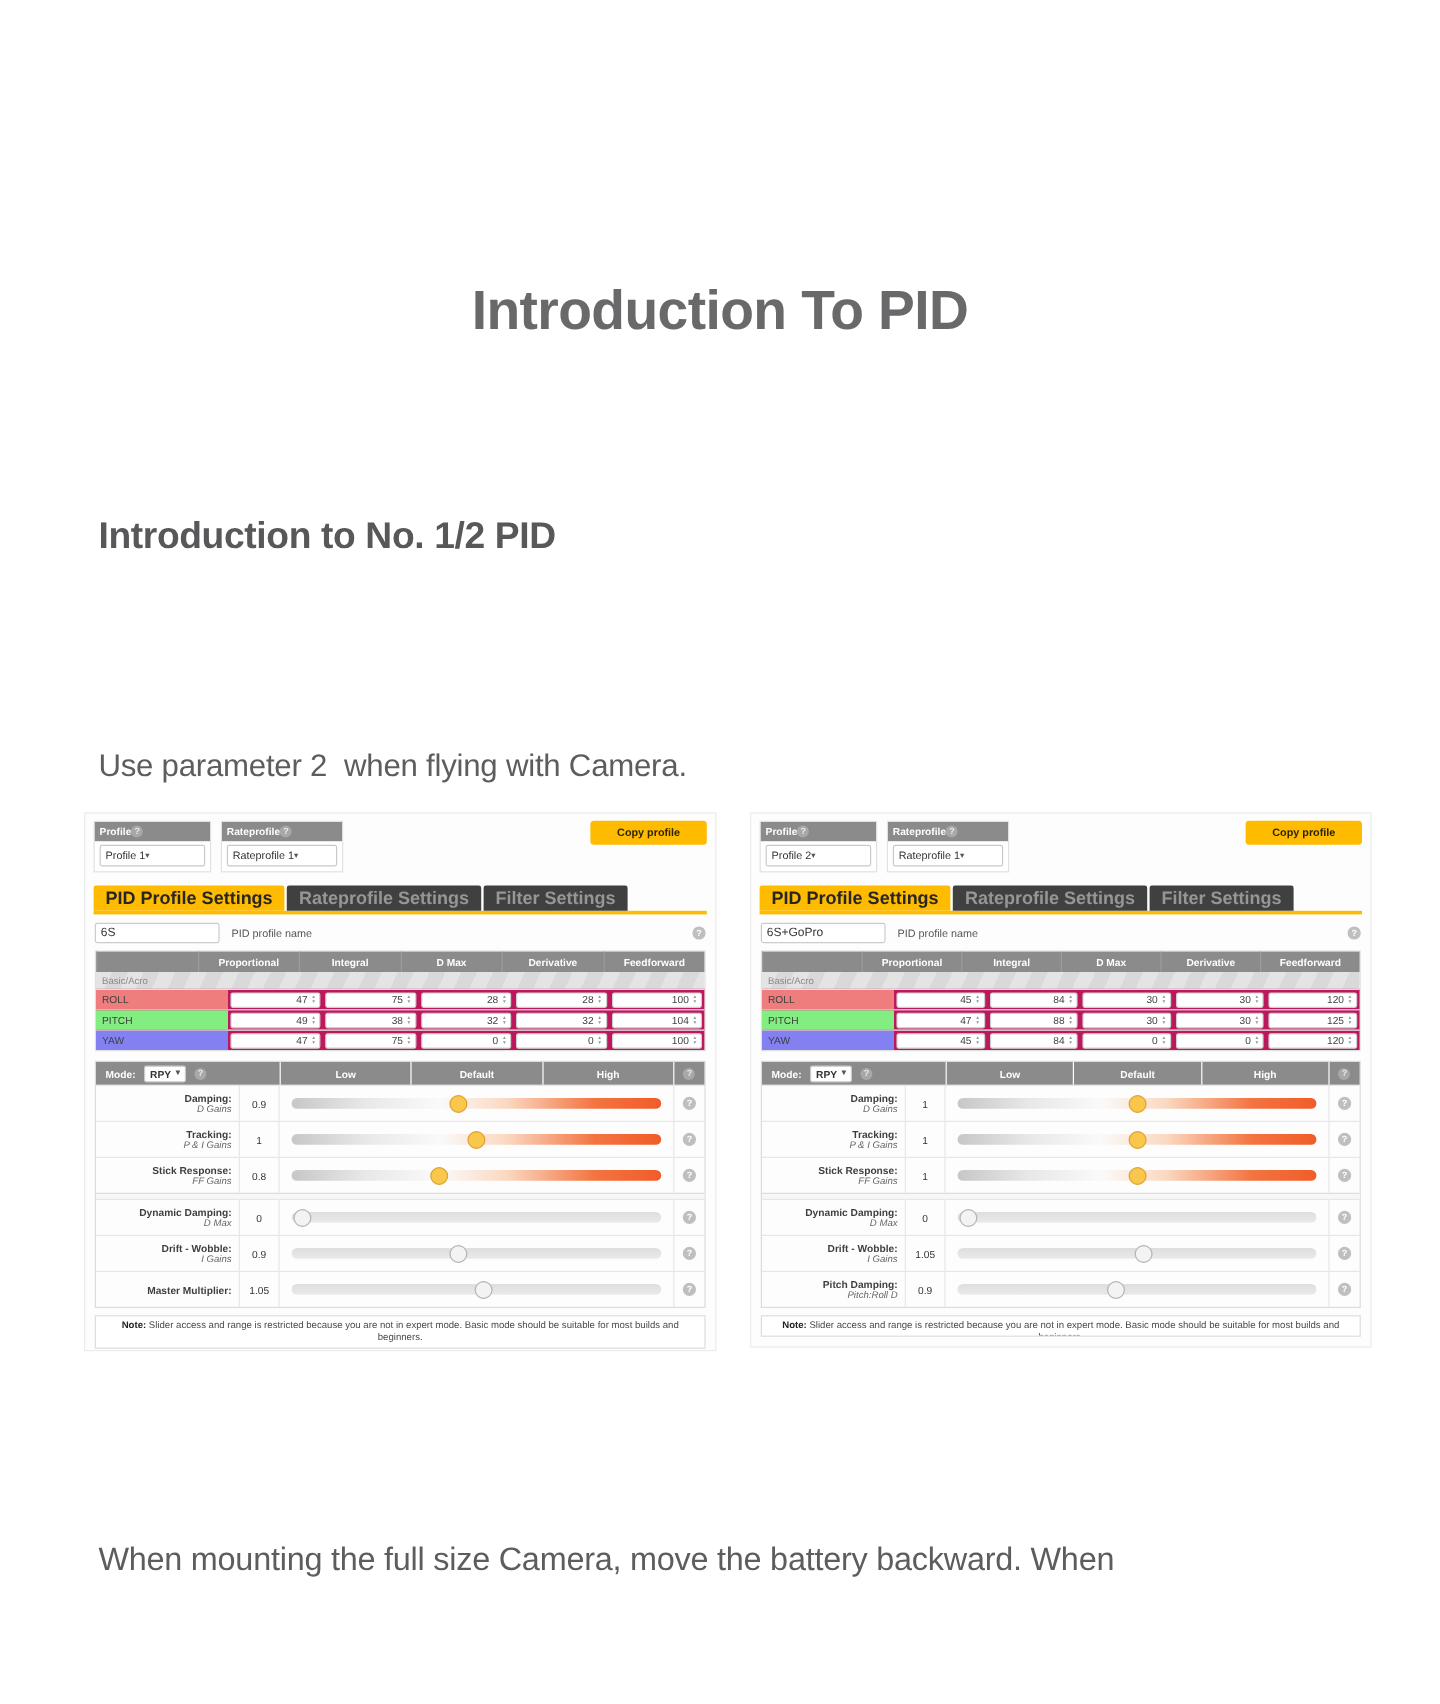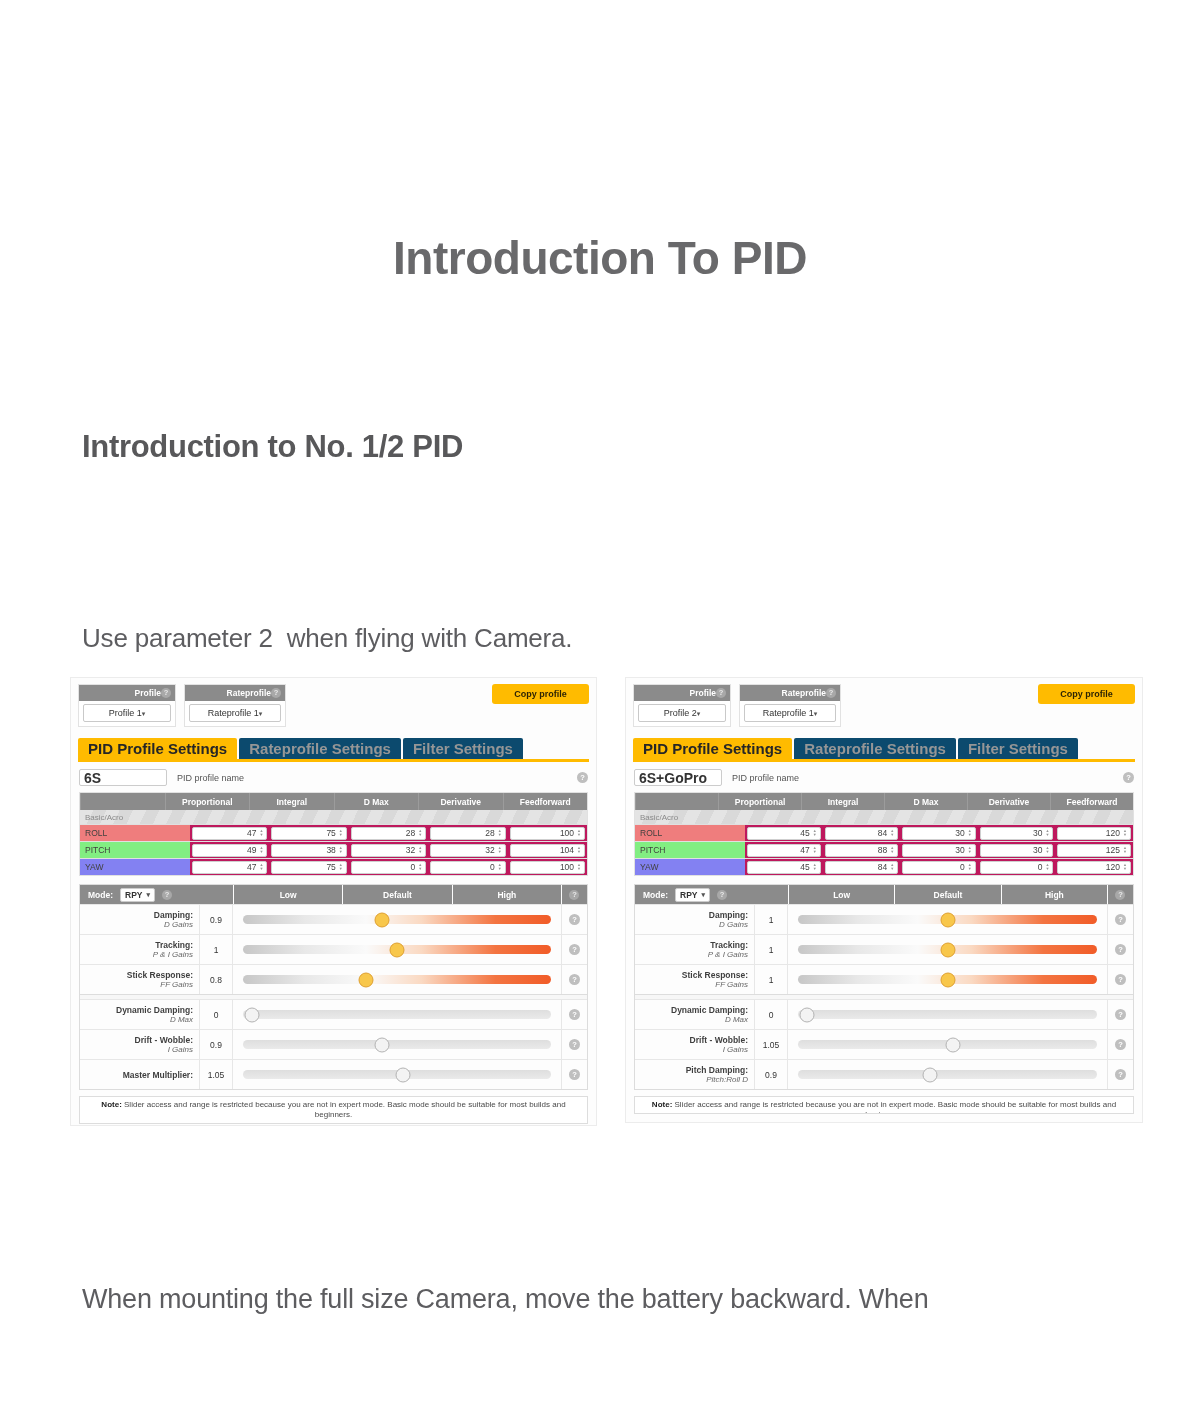--- a/index.html
+++ b/index.html
@@ -37,26 +37,26 @@
     border:1px solid #ececec; padding:6px 7px; overflow:hidden; position:relative;
   }
   .panel--right { width:518px; height:446px; }
 
   
   .top-row { display:flex; align-items:flex-start; gap:8px; }
   .sel-box { width:98px; border:1px solid #e2e2e2; background:#fff; flex:none; }
   .sel-box--wide { width:102px; }
   .sel-head {
     background:#8b8b8b; height:16px; display:flex; align-items:center;
-    justify-content:flex-end; padding:0 4px; color:#fff;
+    justify-content:flex-start; padding:0 4px; color:#fff;
     font-size:8.5px; font-weight:bold;
   }
   .sel-select {
     margin:3px 4px 4px 4px; height:18px; border:1px solid #c9c9c9; border-radius:2px;
-    display:flex; align-items:center; justify-content:center;
+    display:flex; align-items:center; justify-content:flex-start;
     padding:0 4px; font-size:9px; color:#333; background:#fff; cursor:pointer;
   }
   .chev { font-size:7px; color:#555; line-height:1; }
   .copy-btn {
     margin-left:auto; width:97px; height:20px; background:#ffbb00; border:0;
     border-radius:3px; font-weight:bold; font-size:9px; color:#2e2504;
     display:flex; align-items:center; justify-content:center; cursor:pointer;
     font-family:"Liberation Sans", sans-serif;
   }
 
@@ -67,29 +67,29 @@
   }
   .qmark--dark { background:#a8a8a8; color:#e9e9e9; width:10px; height:10px; }
 
   
   .tab-bar { display:flex; margin-top:11px; }
   .tab {
     height:21px; padding:0 10px; display:flex; align-items:center;
     font-size:15px; font-weight:bold; border-radius:2px 2px 0 0; cursor:pointer;
   }
   .tab--active { background:#ffbb00; color:#262626; }
-  .tab--dark { background:#0c4a6e; color:#969696; margin-left:2px; }
+  .tab--dark { background:#404040; color:#969696; margin-left:2px; }
   .tab-underline { height:3px; background:#ffbb00; }
 
   
   .name-row { display:flex; align-items:center; gap:10px; margin:7px 1px 6px 1px; }
   .name-input {
-    width:88px; height:17px; border:1px solid #ccc; border-radius:2px;
-    font-size:14px; color:#333; padding:0 4px; background:#fff;
-    display:flex; align-items:center;font-weight:bold;
+    width:104px; height:17px; border:1px solid #ccc; border-radius:2px;
+    font-size:10px; color:#333; padding:0 4px; background:#fff;
+    display:flex; align-items:center;
   }
   .name-label { font-size:9px; color:#555; }
   .name-row .qmark { margin-left:auto; }
 
   
   .pid-table { border:1px solid #e1e1e1; margin:0 1px; }
   .pt-row { display:flex; }
   .pt-axis-col { width:110px; flex:none; }
   .pt-cell { flex:1; }
   .pt-head { background:#8b8b8b; height:17px; }

